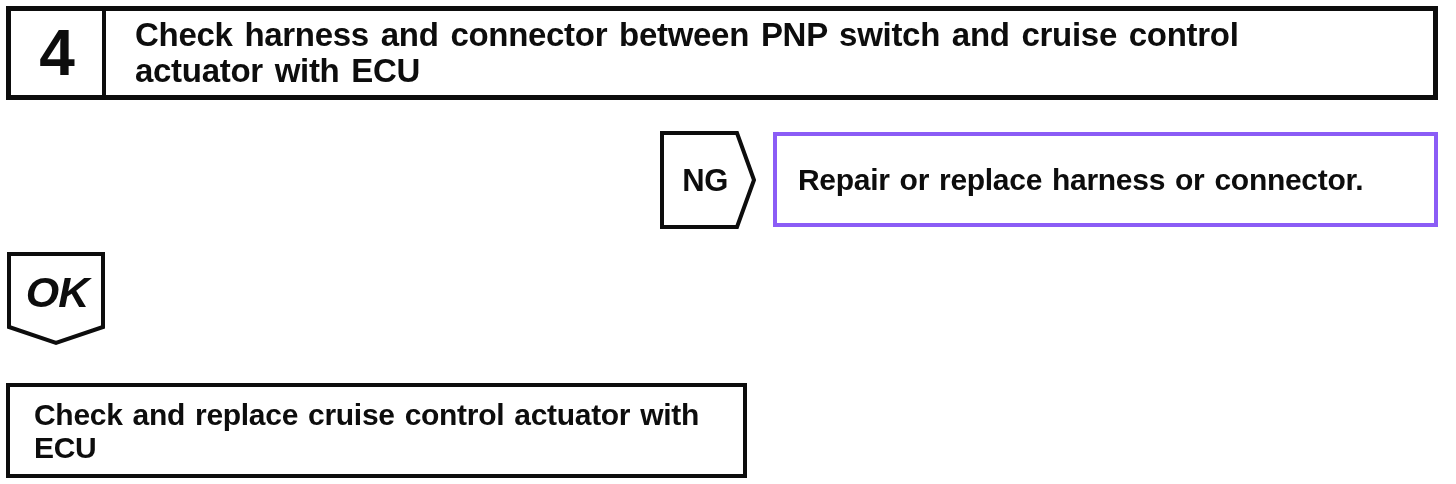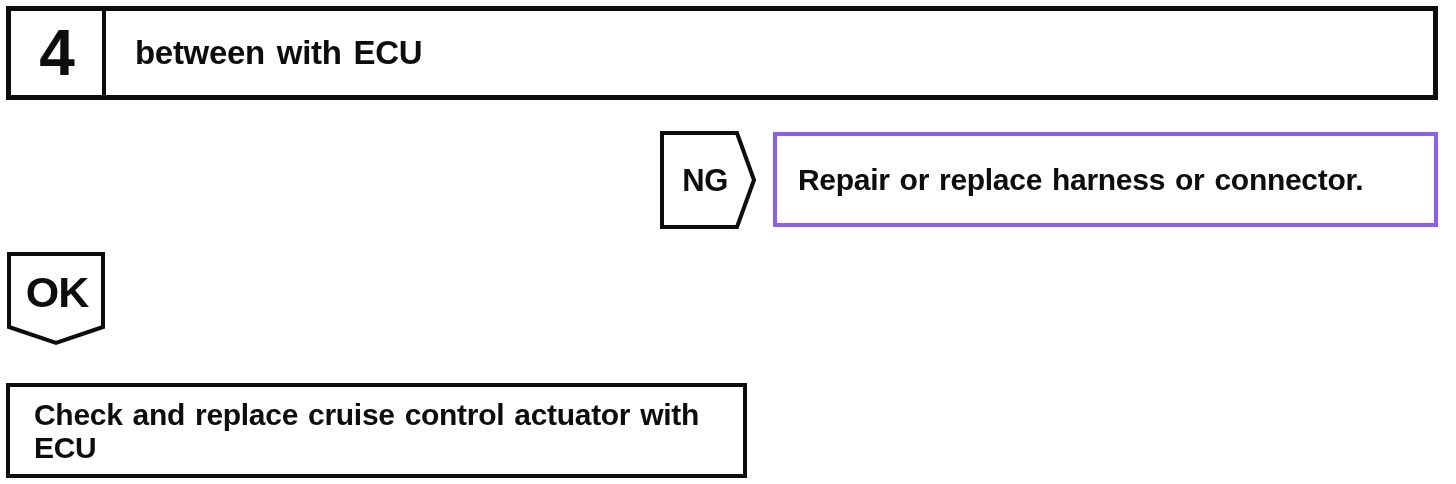--- a/index.html
+++ b/index.html
@@ -98,20 +98,21 @@
     background: #ffffff;
   }
 
   
   .ok-wrap {
     position: absolute;
     left: 7px;
     top: 252px;
     width: 100px;
     height: 94px;
+    font-style: italic;
   }
   .ok-label {
     position: absolute;
     left: 0;
     top: 0;
     width: 100%;
     height: 80px;
     display: flex;
     align-items: center;
     justify-content: center;
@@ -139,21 +140,22 @@
 </head>
 <body>
 
 <div class="canvas">
 
   <div class="step-box">
     <div class="step-number-cell">
       <span>4</span>
     </div>
     <div class="step-title">
-      <div>between with ECU</div>
+      <div>Check harness and connector between PNP switch and cruise control</div>
+      <div>actuator with ECU</div>
     </div>
   </div>
 
   <div class="ng-wrap">
     <svg width="98" height="100" viewBox="0 0 98 100">
       <polygon points="2,2 77,2 94,49 77,96 2,96" fill="#ffffff" stroke="#0d0d0d" stroke-width="4" stroke-linejoin="miter"></polygon>
     </svg>
     <div class="ng-label">NG</div>
   </div>
 

